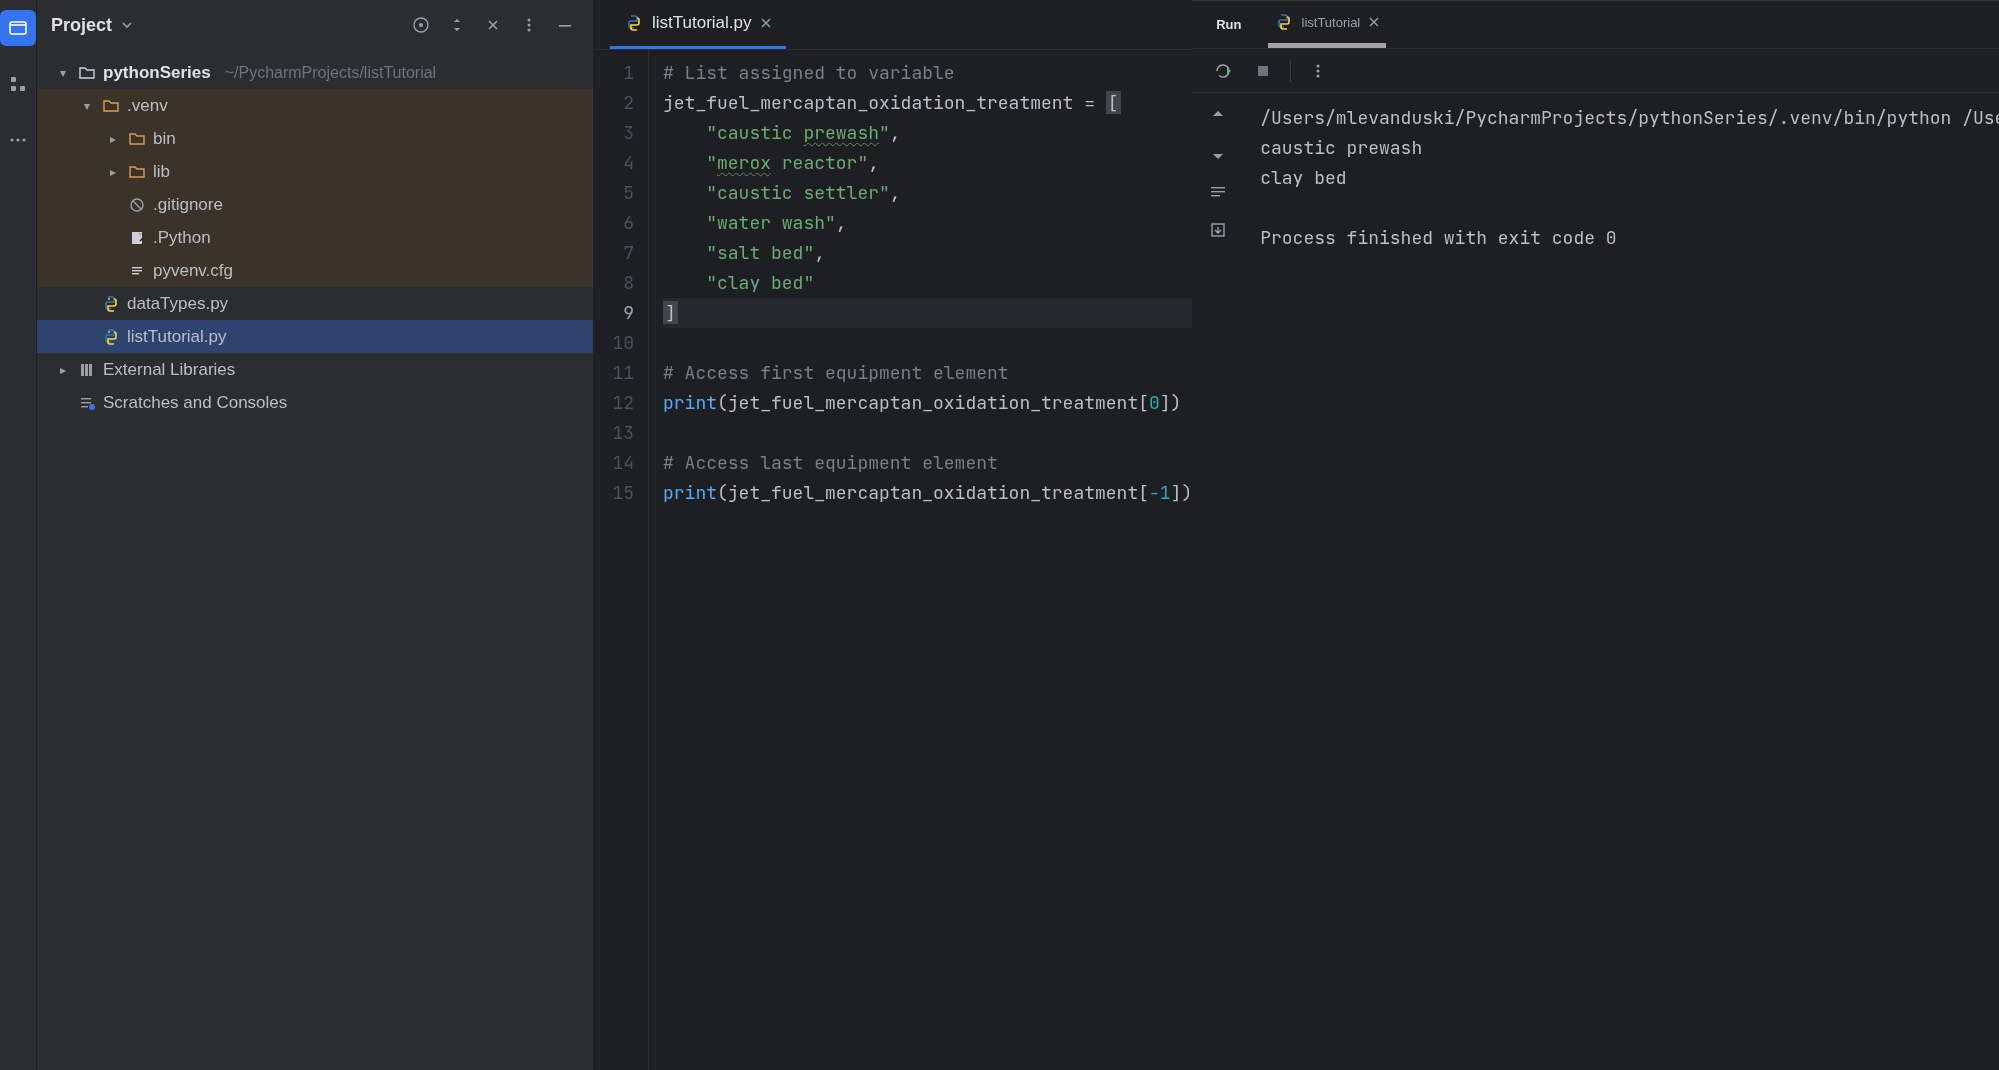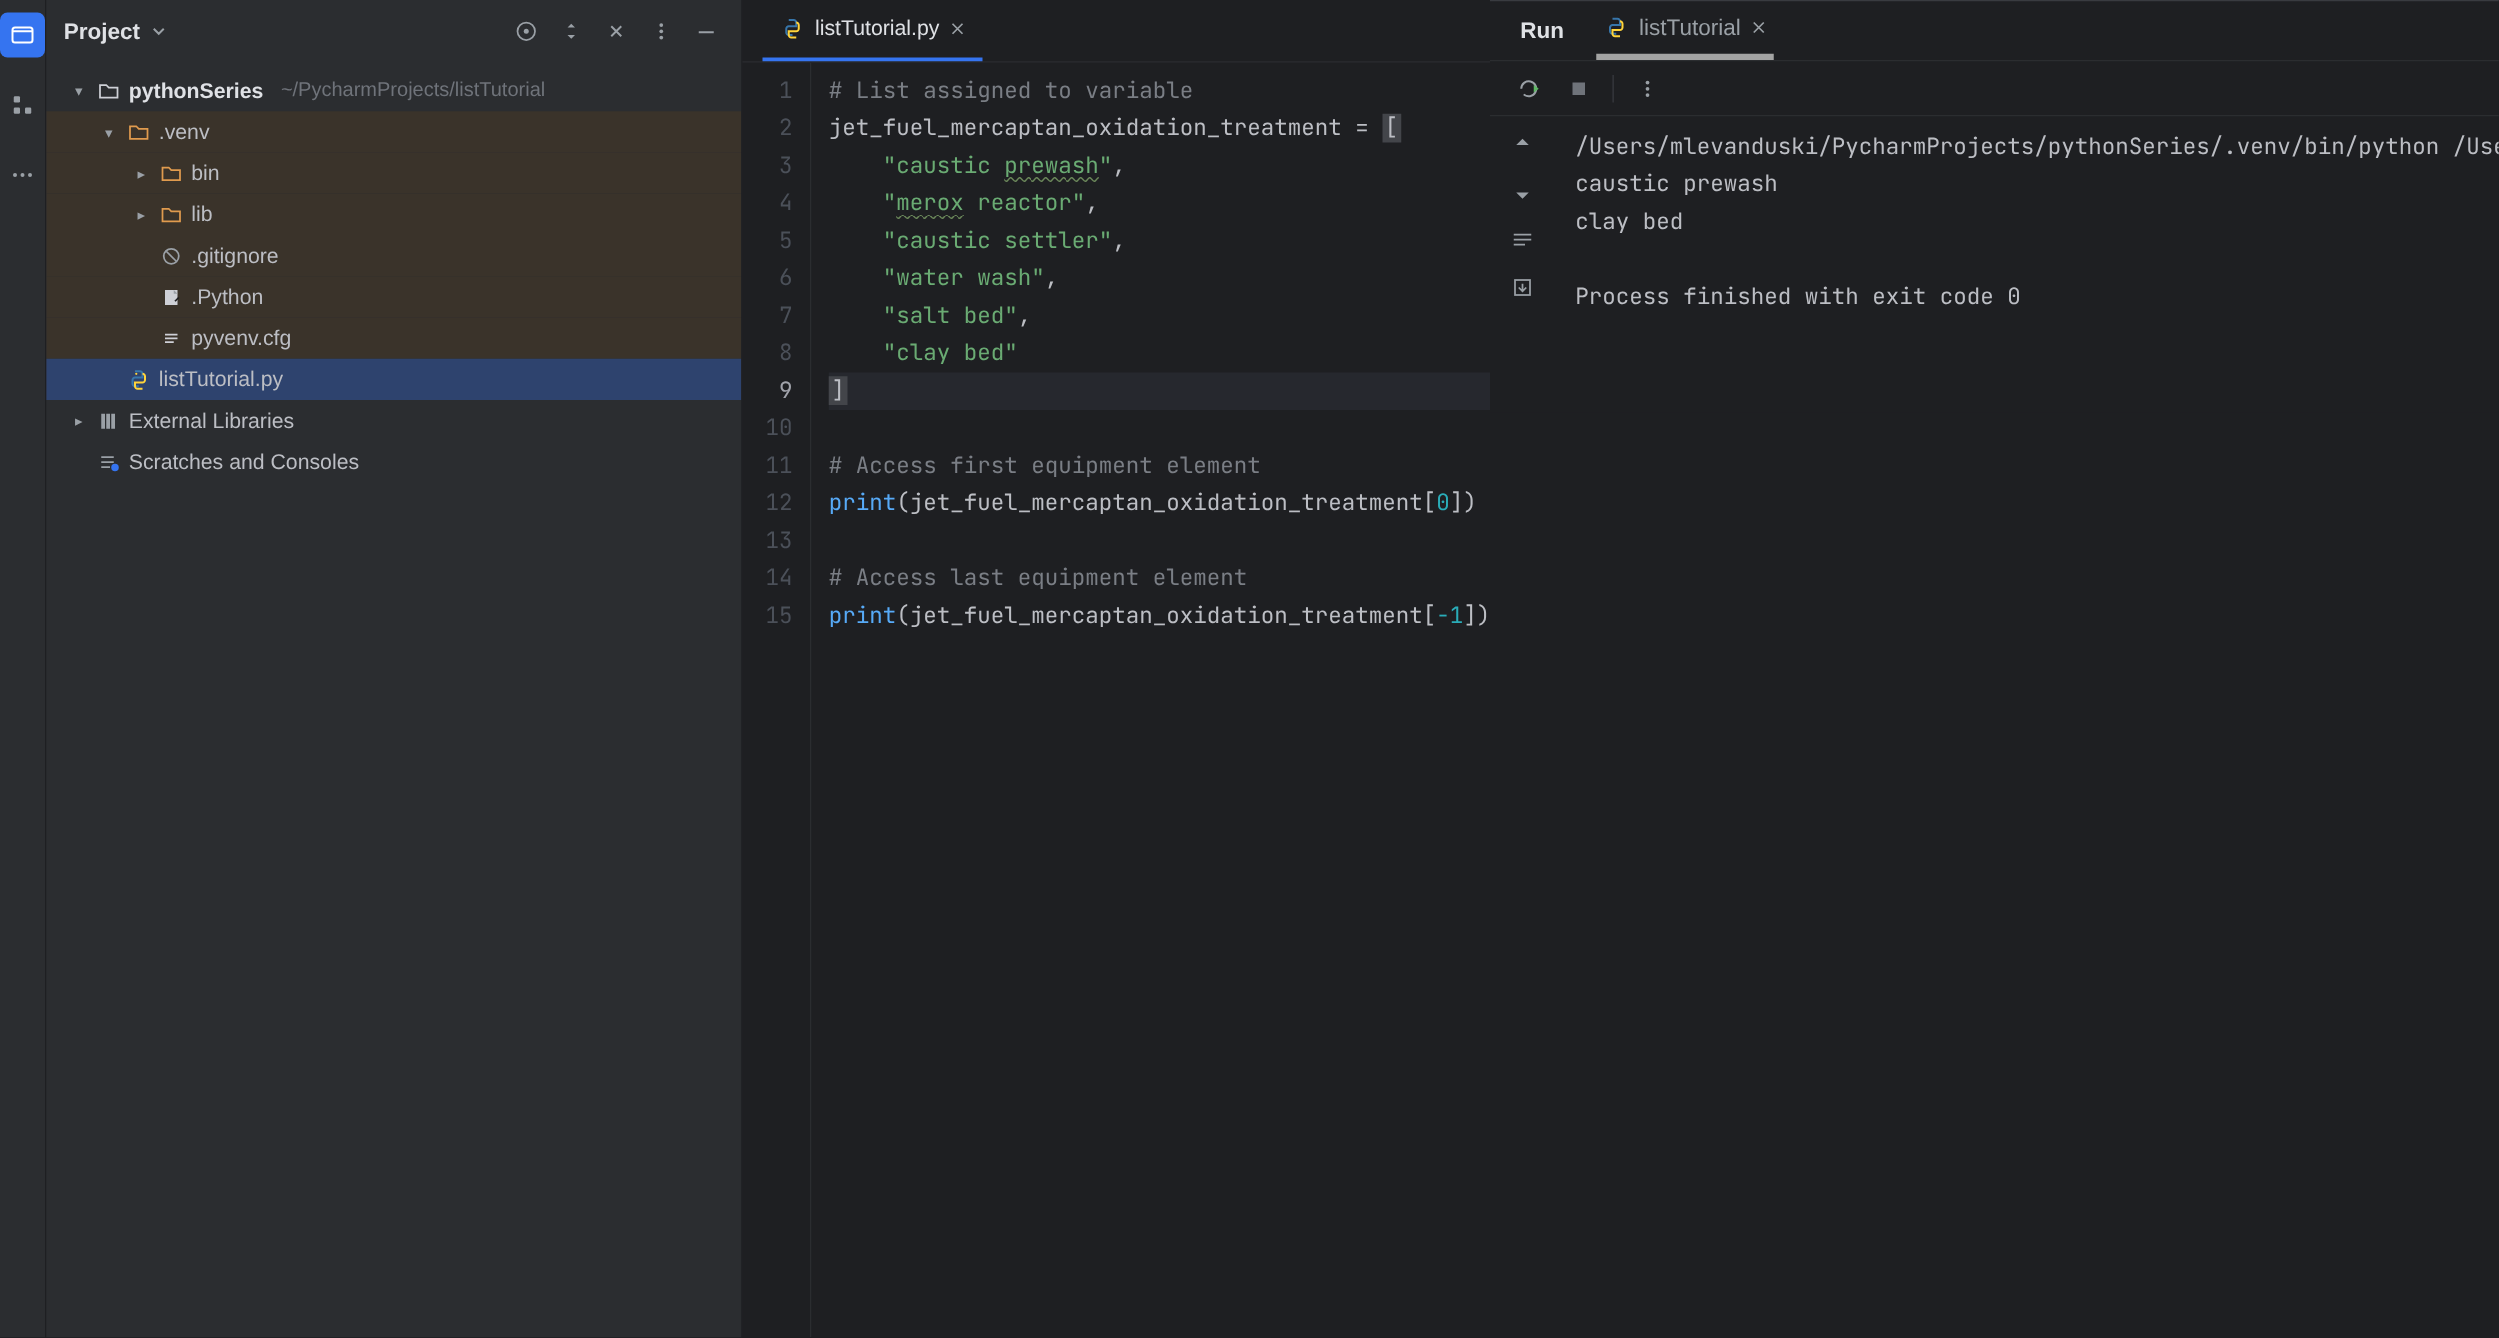--- a/index.html
+++ b/index.html
@@ -91,21 +91,21 @@
 .c-caret { background:#43454a; padding:0 2px; }
 .under { text-decoration: underline wavy #6a8759 1px; text-underline-offset:3px;}
 
 .run-panel {
   height: 330px;
   background:#1e1f22;
   border-top: 1px solid #393b40;
   display:flex; flex-direction:column;
 }
 .run-tabs { height:48px; display:flex; align-items:center; gap:20px; padding-left:18px; border-bottom:1px solid #2b2d30;}
-.run-tab { font-size:18px; color:#9aa0a6; padding:0 6px; height:100%; display:flex;align-items:center; }
+.run-tab { font-size:13px; color:#9aa0a6; padding:0 6px; height:100%; display:flex;align-items:center; }
 .run-tab.active { color:#dfe1e5; font-weight:600; }
 .run-tab.file { border-bottom: 5px solid #a3a3a3; gap:8px; }
 .run-toolbar { height:44px; display:flex; align-items:center; gap:14px; padding-left:18px; border-bottom:1px solid #2b2d30;}
 .tool-icon { width:26px;height:26px; display:flex;align-items:center;justify-content:center; color:#9aa0a6; cursor:pointer;}
 .vert-sep { width:1px; height:22px; background:#393b40; }
 .run-body { flex:1; display:flex; }
 .run-rail { width:52px; display:flex; flex-direction:column; align-items:center; gap:12px; padding-top:10px; }
 .run-output {
   flex:1; padding: 10px 16px;
   font-family: "JetBrains Mono","Consolas",monospace;
@@ -252,20 +252,31 @@
           <span class="tree-icon">
             <svg width="16" height="16" viewBox="0 0 16 16">
                 <rect x="3" y="4" width="10" height="1.4" fill="#ced0d6"></rect>
                 <rect x="3" y="7" width="10" height="1.4" fill="#ced0d6"></rect>
                 <rect x="3" y="10" width="7" height="1.4" fill="#ced0d6"></rect>
               </svg>
           </span>
           <span>pyvenv.cfg</span>
         </div>
 
+        <div class="tree-row indent1">
+          <span class="tree-arrow"></span>
+          <span class="tree-icon">
+            <svg width="18" height="18" viewBox="0 0 18 18">
+                <path d="M6 2h4c1 0 2 1 2 2v3H6c-1 0-2 1-2 2v3c0 1 1 2 2 2h3" fill="none" stroke="#3776ab" stroke-width="1.6"></path>
+                <circle cx="7" cy="4" r="0.9" fill="#ffd43b"></circle>
+                <path d="M12 16h-4c-1 0-2-1-2-2v-3h6c1 0 2-1 2-2V6c0-1-1-2-2-2" fill="none" stroke="#ffd43b" stroke-width="1.6"></path>
+              </svg>
+          </span>
+          <span>dataTypes.py</span>
+        </div>
 
         <div class="tree-row indent1 selected">
           <span class="tree-arrow"></span>
           <span class="tree-icon">
             <svg width="18" height="18" viewBox="0 0 18 18">
                 <path d="M6 2h4c1 0 2 1 2 2v3H6c-1 0-2 1-2 2v3c0 1 1 2 2 2h3" fill="none" stroke="#3776ab" stroke-width="1.6"></path>
                 <circle cx="7" cy="4" r="0.9" fill="#ffd43b"></circle>
                 <path d="M12 16h-4c-1 0-2-1-2-2v-3h6c1 0 2-1 2-2V6c0-1-1-2-2-2" fill="none" stroke="#ffd43b" stroke-width="1.6"></path>
               </svg>
           </span>

